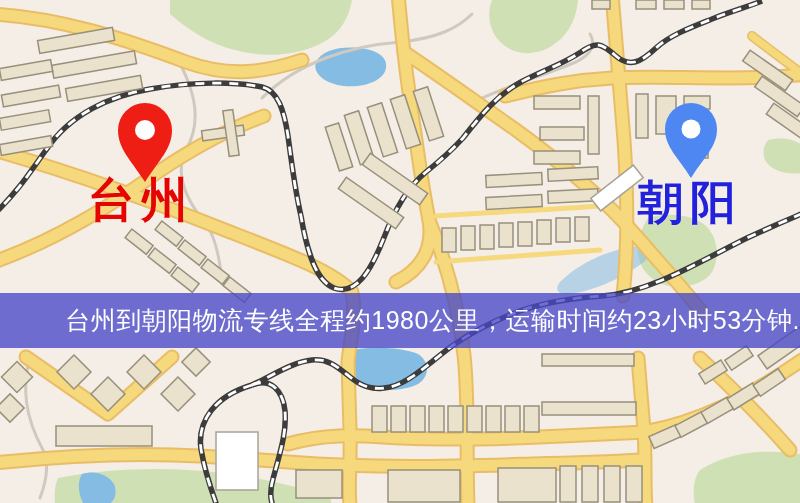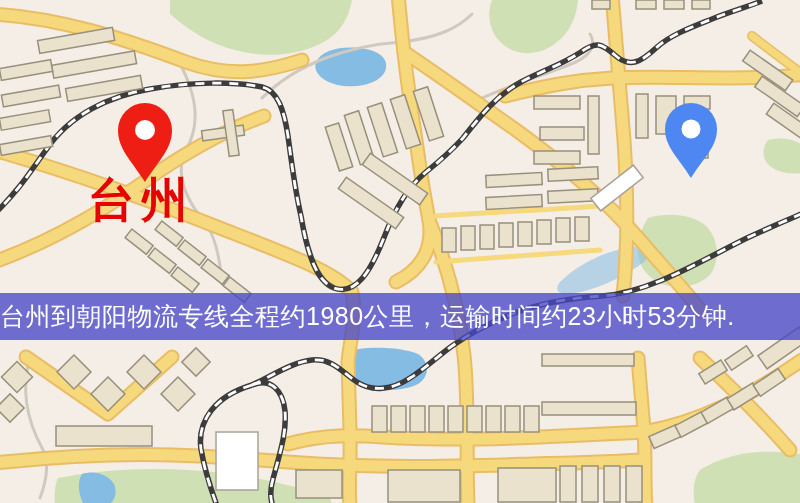--- a/index.html
+++ b/index.html
@@ -19,22 +19,22 @@
   .rail-dash{fill:none;stroke:var(--railway-dash,#ffffff);stroke-width:2.8;stroke-dasharray:9 8;}
   .bld rect{fill:var(--building-fill,#eae2cc);stroke:var(--building-stroke,#97907c);stroke-width:1.5;}
   .bld rect.wht{fill:var(--building-white,#ffffff);stroke:#a8a296;}
   .pin-origin{fill:var(--origin-pin,#ee1e14);}
   .pin-dest{fill:var(--destination-pin,#4e87f2);}
   .pin-hole{fill:#ffffff;}
   .city-label{position:absolute;font-weight:600;letter-spacing:6px;line-height:1;
     text-shadow:0 0 2px rgba(255,255,255,.35);user-select:none;text-align:right;}
   .origin-label{left:88px;top:176px;font-size:47px;color:var(--origin-text,#e60400);}
   .dest-label{left:638px;top:179px;font-size:46px;color:var(--destination-text,#2222dd);}
-  .banner{position:absolute;left:0;top:293px;width:800px;height:47px;
-    background:var(--banner-bg,rgba(72,72,198,0.78));display:flex;align-items:center;justify-content:flex-start;}
+  .banner{position:absolute;left:0;top:293px;width:800px;height:55px;
+    background:var(--banner-bg,rgba(72,72,198,0.78));display:flex;align-items:center;justify-content:flex-end;}
   .banner-text{color:var(--banner-text-color,#ffffff);font-size:25px;letter-spacing:.5px;white-space:nowrap;}
 </style>
 </head>
 <body>
 
 <div class="map-container">
   <svg class="map-svg" width="800" height="503" viewBox="0 0 800 503">
     <defs>
       <path id="y1" d="M-6,14 C60,18 122,38 186,62 C230,78 266,72 302,60"></path>
       <path id="y2" d="M-6,150 C70,172 150,200 230,232 C292,256 334,272 352,292 C357,318 350,340 348,362 L350,430 C351,464 348,484 350,506"></path>
@@ -237,17 +237,18 @@
       <path class="pin-origin" d="M145,182 C131,160 118,149 118,130 A27,27 0 1 1 172,130 C172,149 159,160 145,182 Z"></path>
       <circle class="pin-hole" cx="145" cy="130" r="10"></circle>
     </g>
     <g>
       <path class="pin-dest" d="M691,178 C678,157 665,147 665,129 A26,26 0 1 1 717,129 C717,147 704,157 691,178 Z"></path>
       <circle class="pin-hole" cx="691" cy="129" r="9.5"></circle>
     </g>
   </svg>
 
   <div class="city-label origin-label">台州</div>
+  <div class="city-label dest-label">朝阳</div>
 
   <div class="banner">
     <span class="banner-text">台州到朝阳物流专线全程约1980公里，运输时间约23小时53分钟.</span>
   </div>
 </div>
 
 </body></html>

